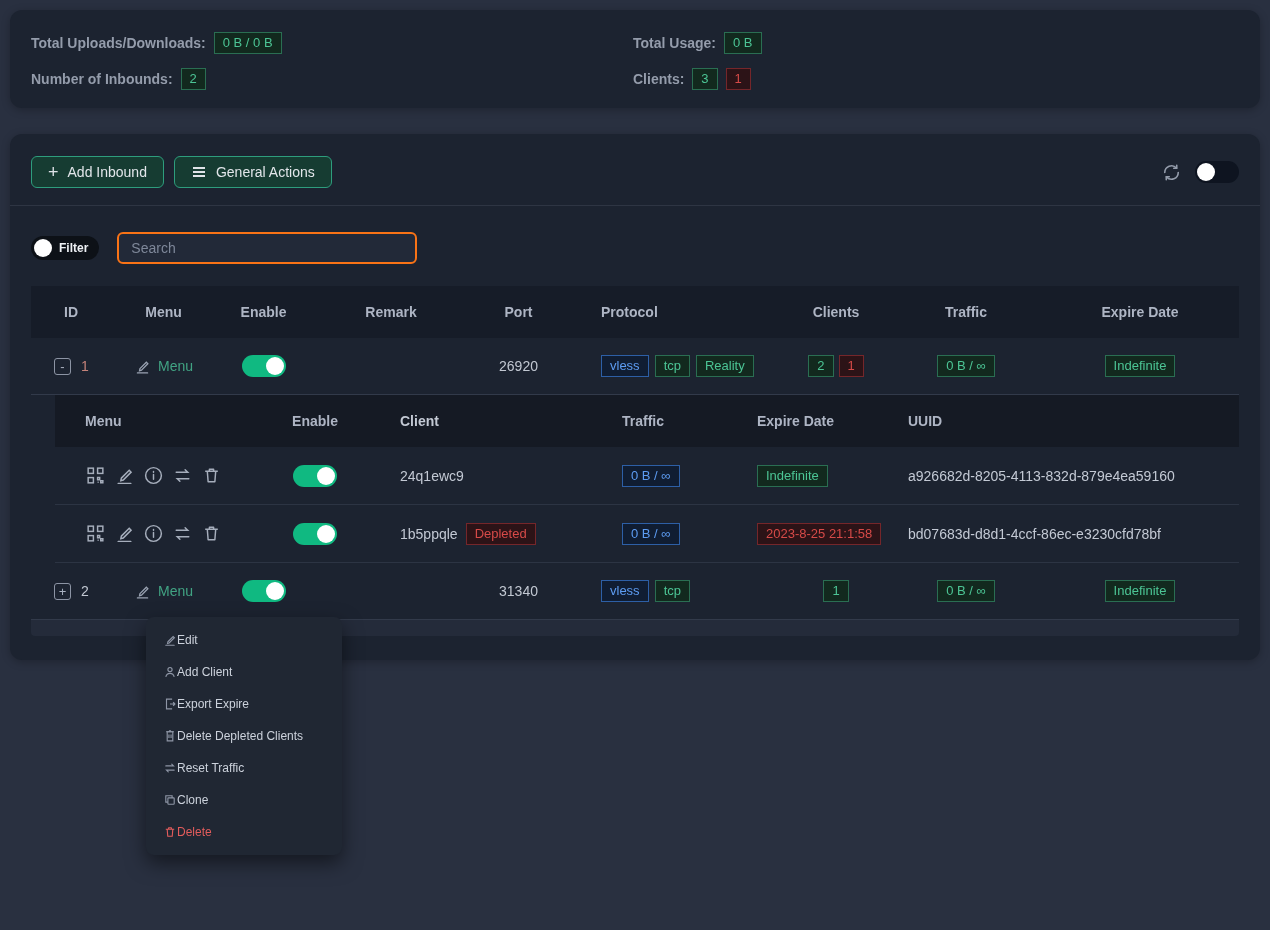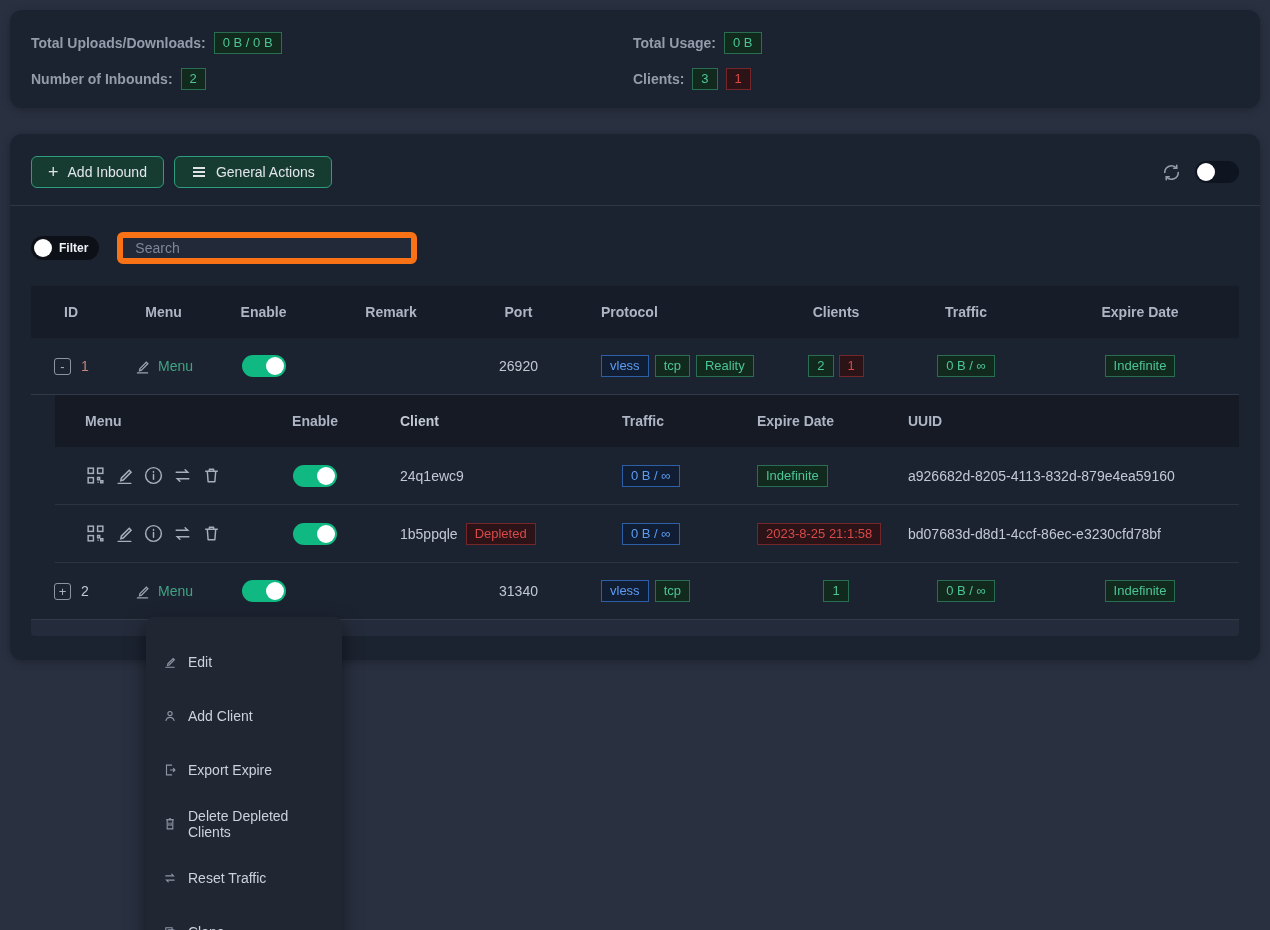--- a/index.html
+++ b/index.html
@@ -49,21 +49,21 @@
   .toolbar-divider { border-top:1px solid #2e3543; }
   
   .filter-row { display:flex; align-items:center; gap:18px; padding:26px 21px 22px; }
   .filter-pill {
     display:inline-flex; align-items:center; height:24px; border-radius:12px;
     background:#0d1117; padding:0 11px 0 3px; gap:7px; cursor:pointer;
   }
   .filter-pill .knob { width:18px; height:18px; border-radius:50%; background:#fff; }
   .filter-pill .lbl { font-size:12px; color:#eef1f5; font-weight:600; }
   .search-input {
-    width:300px; height:32px; background:#222938; border:6px solid #f97316;
+    width:300px; height:32px; background:#222938; border:2px solid #f97316;
     border-radius:6px; padding:0 12px; font-size:14px; color:#c6ccd6;
     font-family:"Liberation Sans", sans-serif; outline:none;
   }
   .search-input::placeholder { color:#7e8799; }
   
   .table { margin:0 21px; }
   .t-grid {
     display:grid;
     grid-template-columns:80px 105px 95px 160px 95px 215px 110px 150px 1fr;
     align-items:center;
@@ -104,22 +104,22 @@
   .s-uuid { padding-left:18px; color:#c3c9d4; }
   .table-footer-strip { height:16px; background:#242b3a; margin:0 21px; border-radius:0 0 4px 4px; }
   .card-bottom-pad { height:24px; }
   
   .context-menu {
     position:absolute; left:146px; top:617px; width:196px;
     background:#202733; border-radius:8px; padding:7px 0;
     box-shadow:0 8px 20px rgba(0,0,0,.5); z-index:10;
   }
   .cm-item {
-    display:flex; align-items:center; gap:11px; height:32px;
-    padding:0 17px; font-size:14px; color:#ccd2dc; cursor:pointer;margin-top:22px;
+    display:flex; align-items:center; height:32px;
+    padding:0 17px; font-size:12px; color:#ccd2dc; cursor:pointer;
   }
   .cm-item svg { color:#8e96a6; flex:none; }
   .cm-item.danger { color:#e25c5c; }
   .cm-item.danger svg { color:#e25c5c; }
 </style>
 </head>
 <body>
 
 <div class="card stats-card">
   <div class="stat-line">

